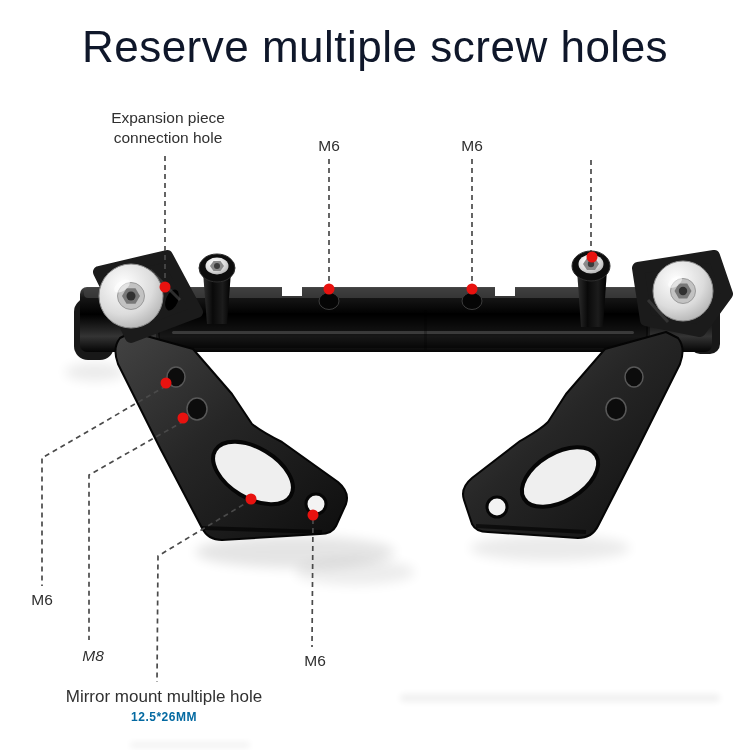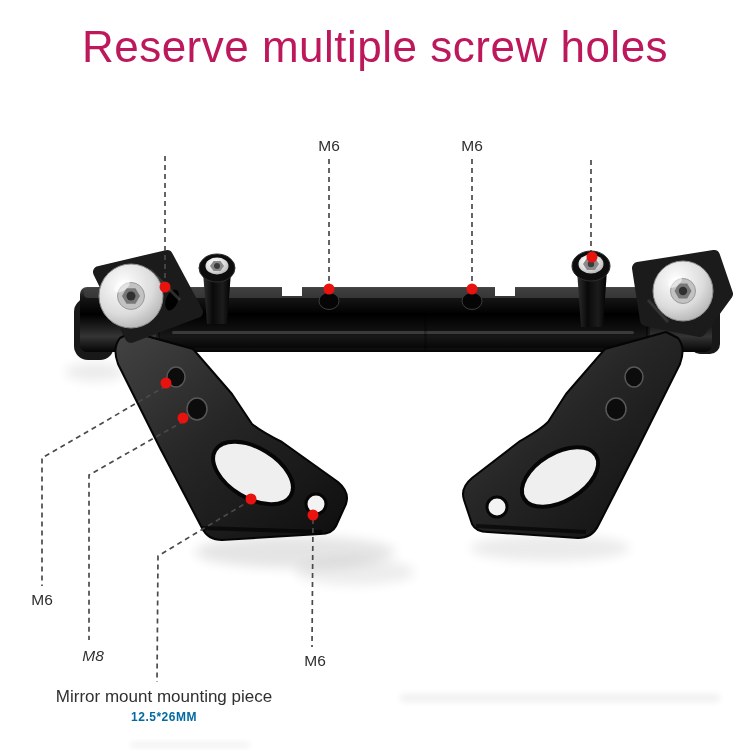--- a/index.html
+++ b/index.html
@@ -1,20 +1,20 @@
 <!DOCTYPE html>
 <html><head>
 <meta charset="utf-8">
 <style>
   html,body{margin:0;padding:0;background:#ffffff;width:750px;height:750px;overflow:hidden;
             font-family:"Liberation Sans", sans-serif;}
   .stage{position:relative;width:750px;height:750px;background:#fff;}
   .stage svg{position:absolute;left:0;top:0;}
   .page-title{position:absolute;left:0;top:22px;width:750px;text-align:center;
-              font-size:44px;font-weight:400;color:#be185d;letter-spacing:0.5px;margin:0;}
+              font-size:44px;font-weight:400;color:#0f172a;letter-spacing:0.5px;margin:0;}
   .callout{position:absolute;transform:translateX(-50%);text-align:center;color:#303030;
            font-size:15.5px;line-height:1.32;white-space:nowrap;}
   .callout.wrap{white-space:normal;width:142px;}
   .callout.big{font-size:17px;}
   .callout .sub{display:block;font-size:12px;font-weight:bold;letter-spacing:0.5px;margin-top:2px;color:#0369a1;}
 </style>
 </head>
 <body>
 
 <div class="stage">
@@ -158,25 +158,26 @@
       <circle cx="592" cy="257" r="5.5"></circle>
       <circle cx="166" cy="383" r="5.5"></circle>
       <circle cx="183" cy="418" r="5.5"></circle>
       <circle cx="251" cy="499" r="5.5"></circle>
       <circle cx="313" cy="515" r="5.5"></circle>
     </g>
   </svg>
 
   <h1 class="page-title">Reserve multiple screw holes</h1>
 
+  <div class="callout wrap" style="left:168px;top:108px;">Expansion piece connection hole</div>
   <div class="callout" style="left:329px;top:136px;">M6</div>
   <div class="callout" style="left:472px;top:136px;">M6</div>
 
   <div class="callout" style="left:42px;top:590px;">M6</div>
   <div class="callout" style="left:93px;top:646px;font-style:italic;">M8</div>
   <div class="callout" style="left:315px;top:651px;">M6</div>
 
   <div class="callout big" style="left:164px;top:686px;">
-    <span>Mirror mount mounting piece</span>
+    <span>Mirror mount multiple hole</span>
     <span class="sub">12.5*26MM</span>
   </div>
 
 </div>
 
 </body></html>

